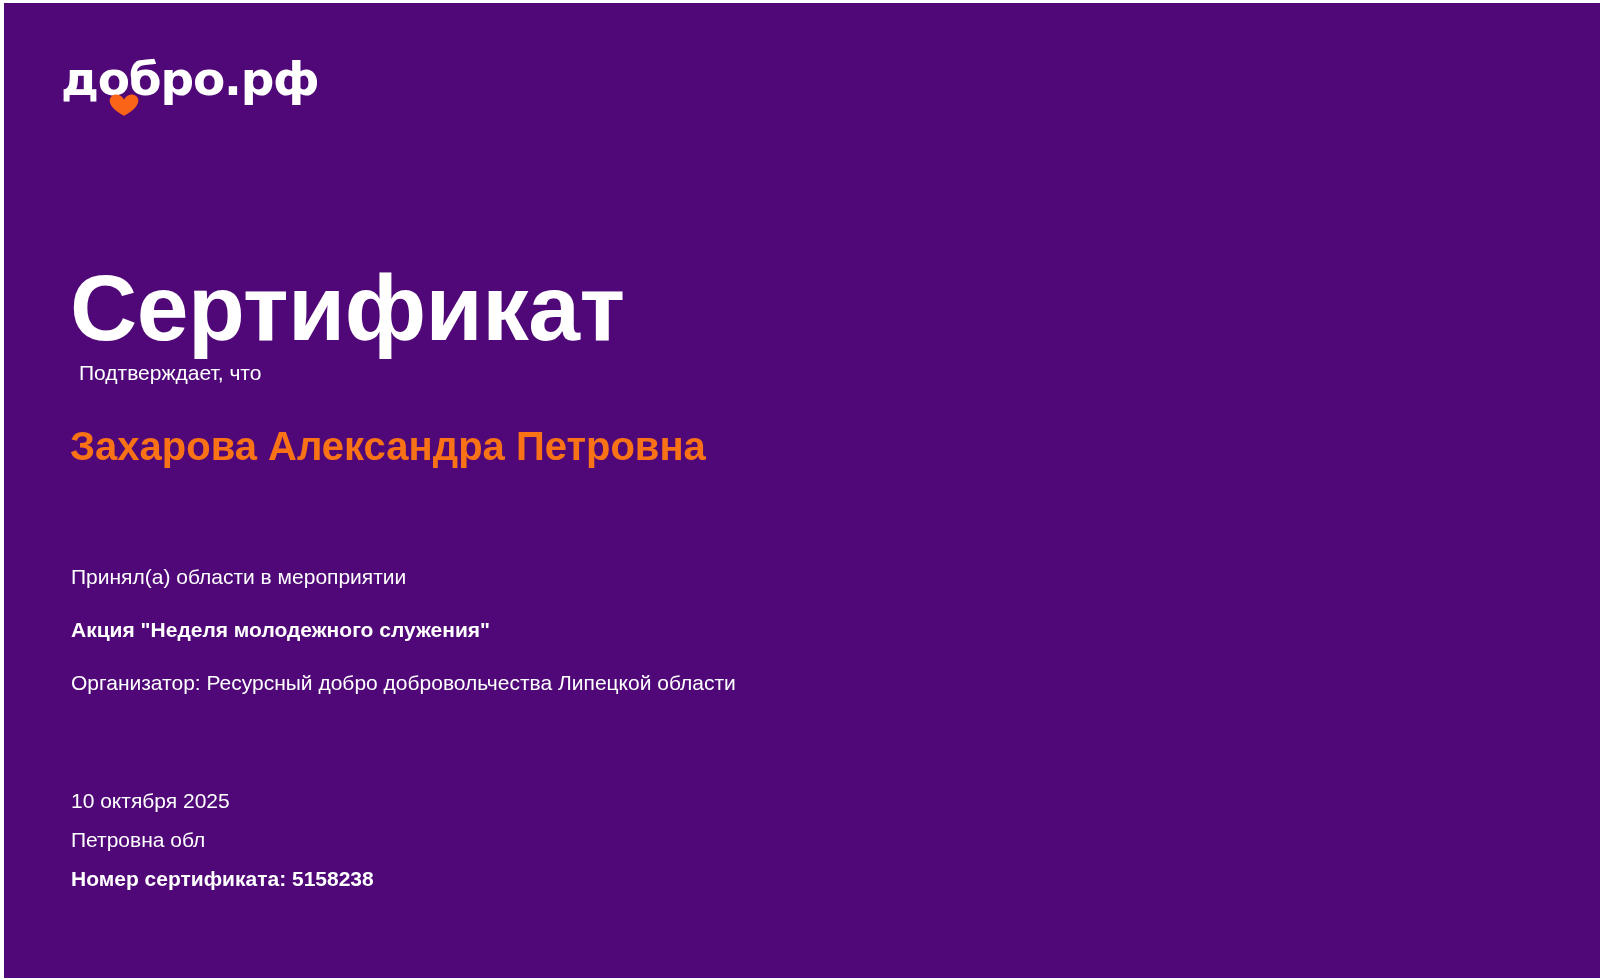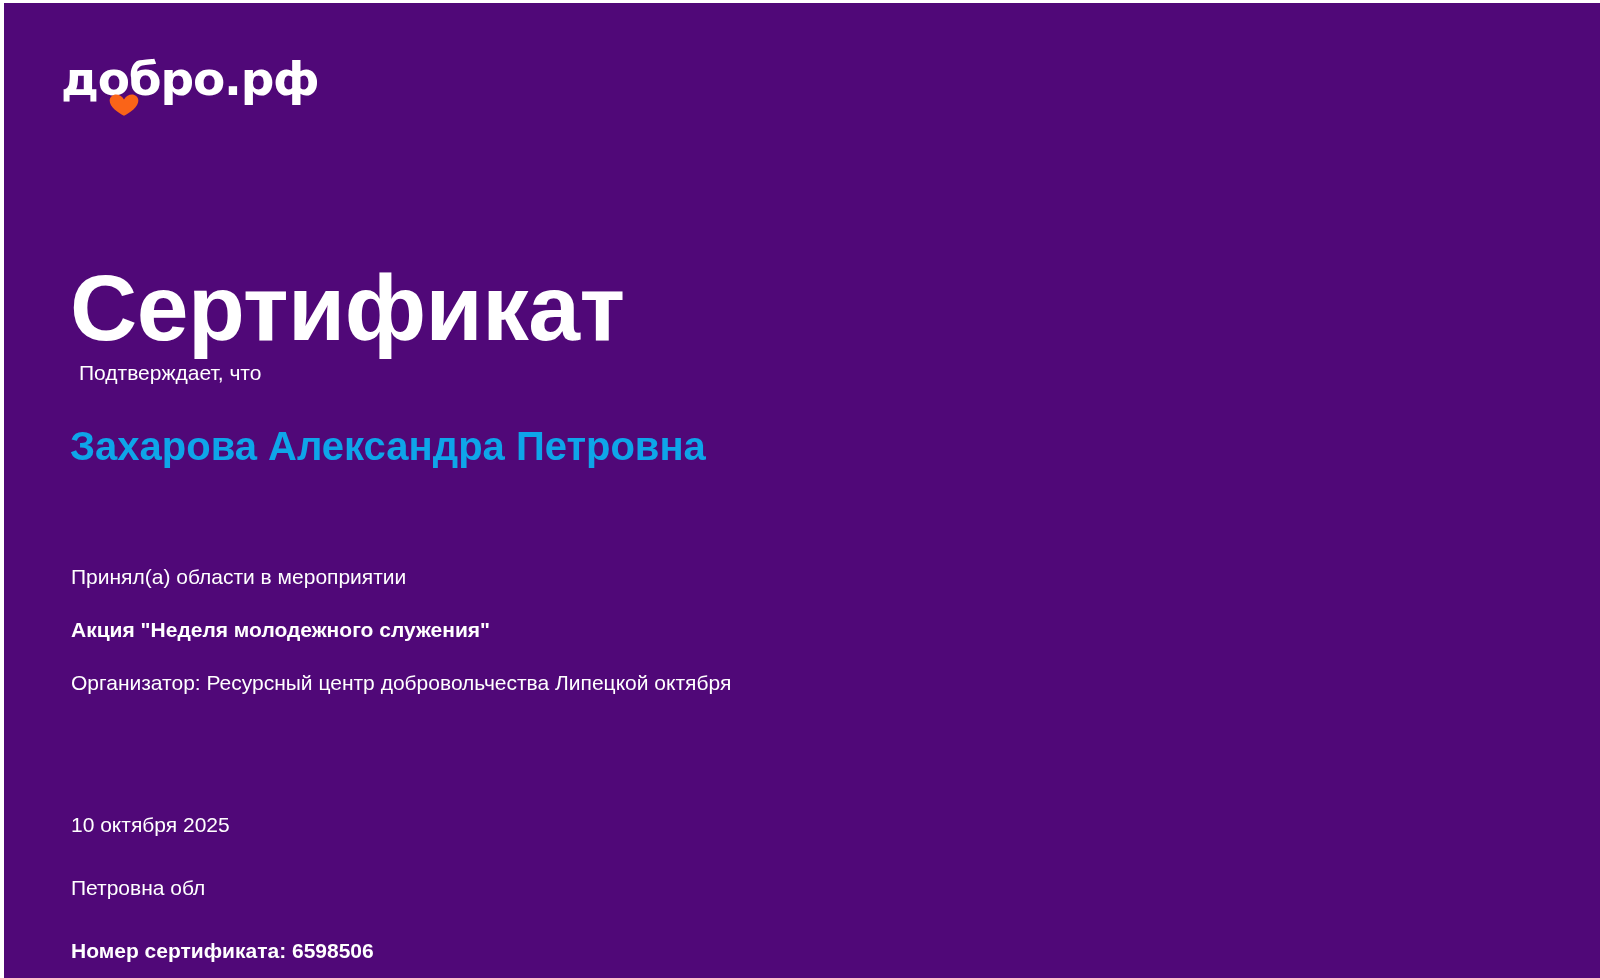--- a/index.html
+++ b/index.html
@@ -79,21 +79,21 @@
     font-weight: 400;
     line-height: 1.3;
     margin-left: 8px;
   }
 
   .recipient-name {
     position: absolute;
     left: 66px;
     top: 417px;
     width: 720px;
-    color: #0ea5e9;
+    color: #f97316;
     font-size: 40px;
     font-weight: 700;
     line-height: 1.32;
   }
 
   .participation-line {
     position: absolute;
     left: 67px;
     top: 560px;
     color: #ffffff;
@@ -126,21 +126,20 @@
   .meta-block {
     position: absolute;
     left: 67px;
     top: 779px;
   }
   .meta-line {
     color: #ffffff;
     font-size: 21px;
     font-weight: 400;
     line-height: 1.85;
-    margin-top: 24px;
   }
   .meta-line.bold {
     font-weight: 700;
   }
 </style>
 </head>
 <body>
 
 <div class="certificate">
 
@@ -154,21 +153,21 @@
   <h1 class="cert-title">Сертификат</h1>
 
   <div class="confirm-line">Подтверждает, что</div>
 
   <div class="recipient-name">Захарова Александра Петровна</div>
 
   <div class="participation-line">Принял(а) области в мероприятии</div>
 
   <div class="event-name">Акция "Неделя молодежного служения"</div>
 
-  <div class="organizer-line">Организатор: Ресурсный центр добровольчества Липецкой октября</div>
+  <div class="organizer-line">Организатор: Ресурсный добро добровольчества Липецкой области</div>
 
   <div class="meta-block">
     <div class="meta-line">10 октября 2025</div>
     <div class="meta-line">Петровна обл</div>
-    <div class="meta-line bold">Номер сертификата: 6598506</div>
+    <div class="meta-line bold">Номер сертификата: 5158238</div>
   </div>
 
 </div>
 
 </body></html>

